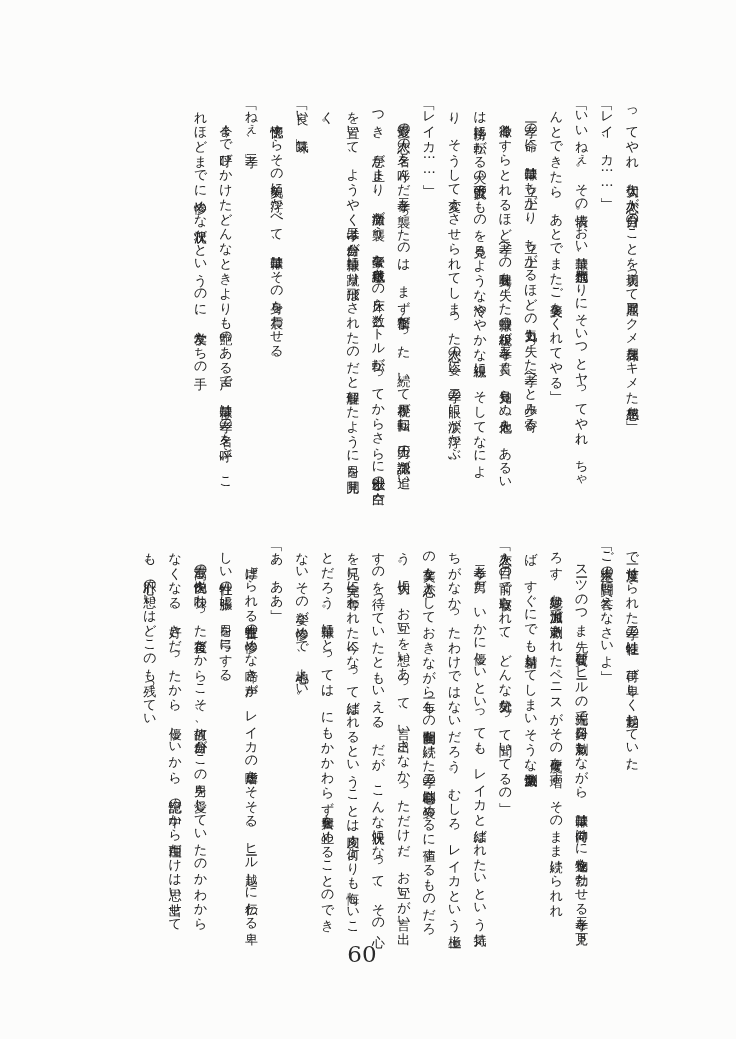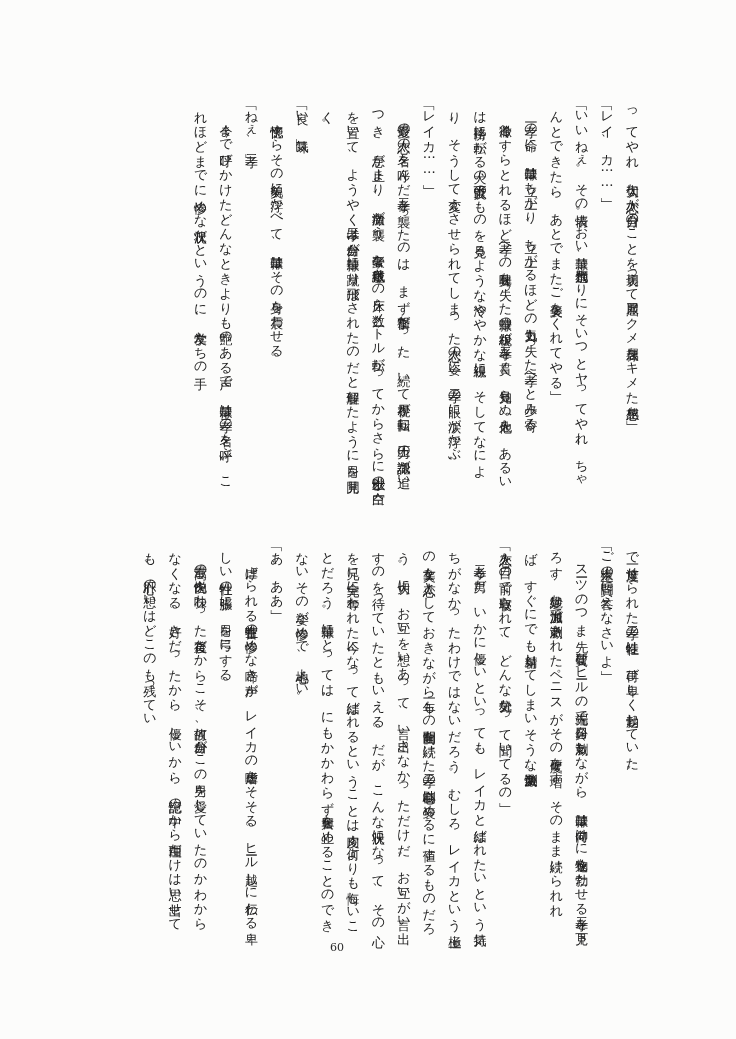--- a/index.html
+++ b/index.html
@@ -42,21 +42,22 @@
   }
   .vblock-bottom {
     top: 543px;
     height: 392px;
   }
   .page-number {
     position: absolute;
     top: 941px;
     left: 330px;
     width: 64px;
-    font-size: 11px;
+    text-align: center;
+    font-size: 23px;
     color: #2a2a2a;
   }
 </style>
 </head>
 <body>
 
 <div class="page">
 
   <div class="vblock vblock-top">
     <p>ってやれ。大切な恋人が自分のことを裏切って屈服アクメ隷属をキメた感想を」</p>

